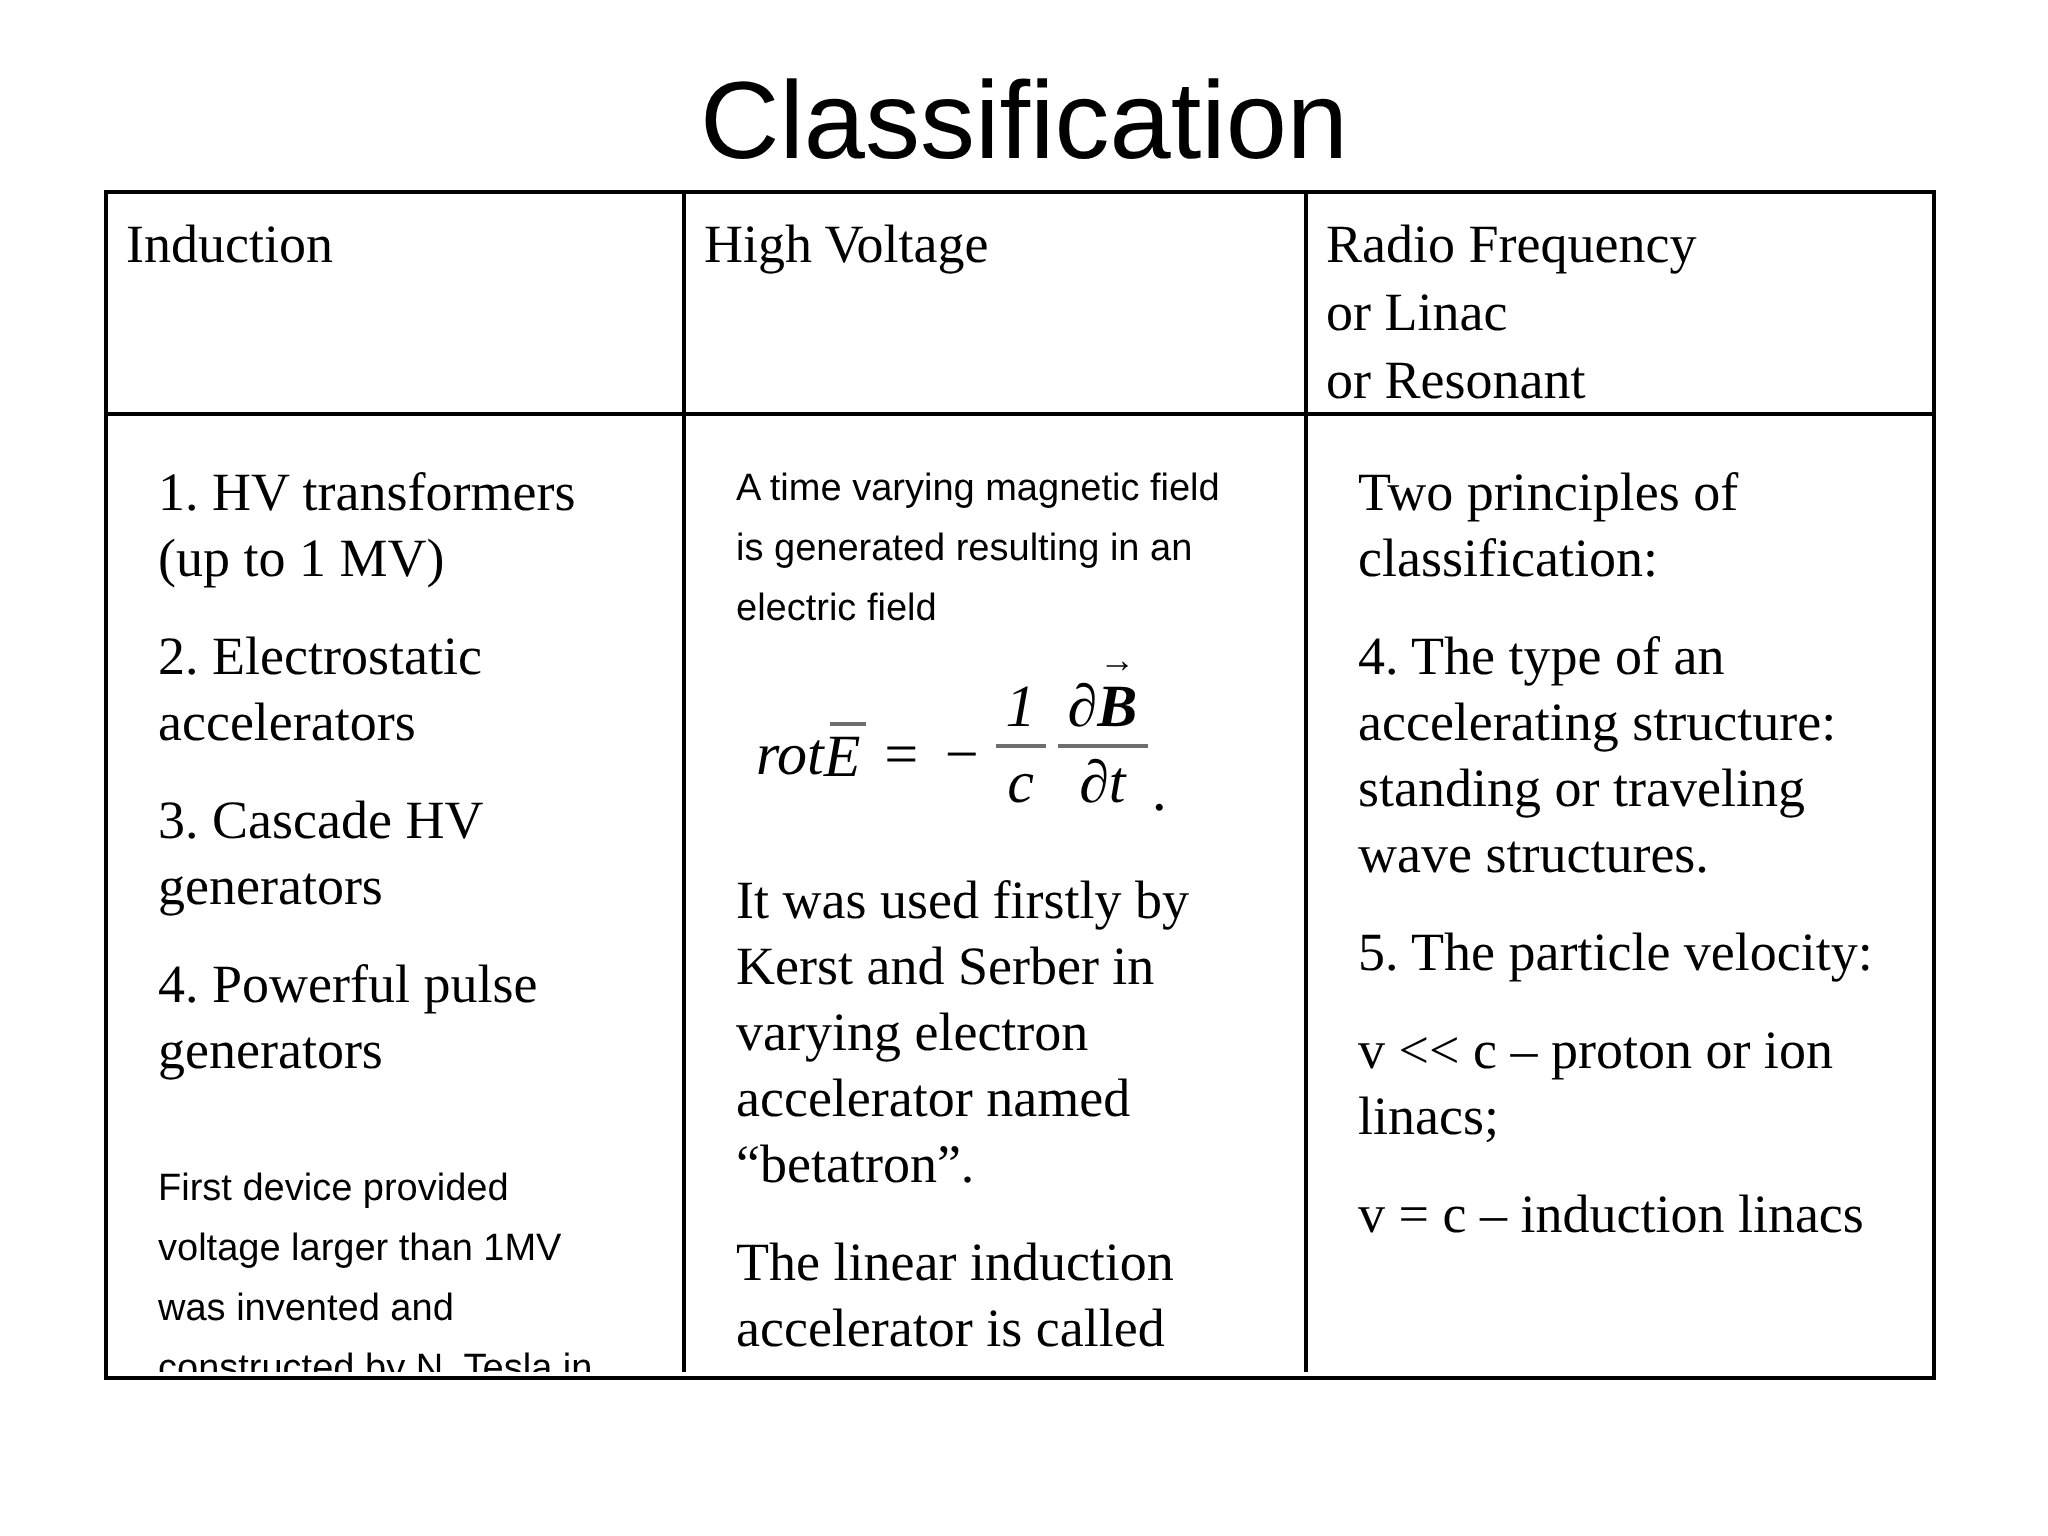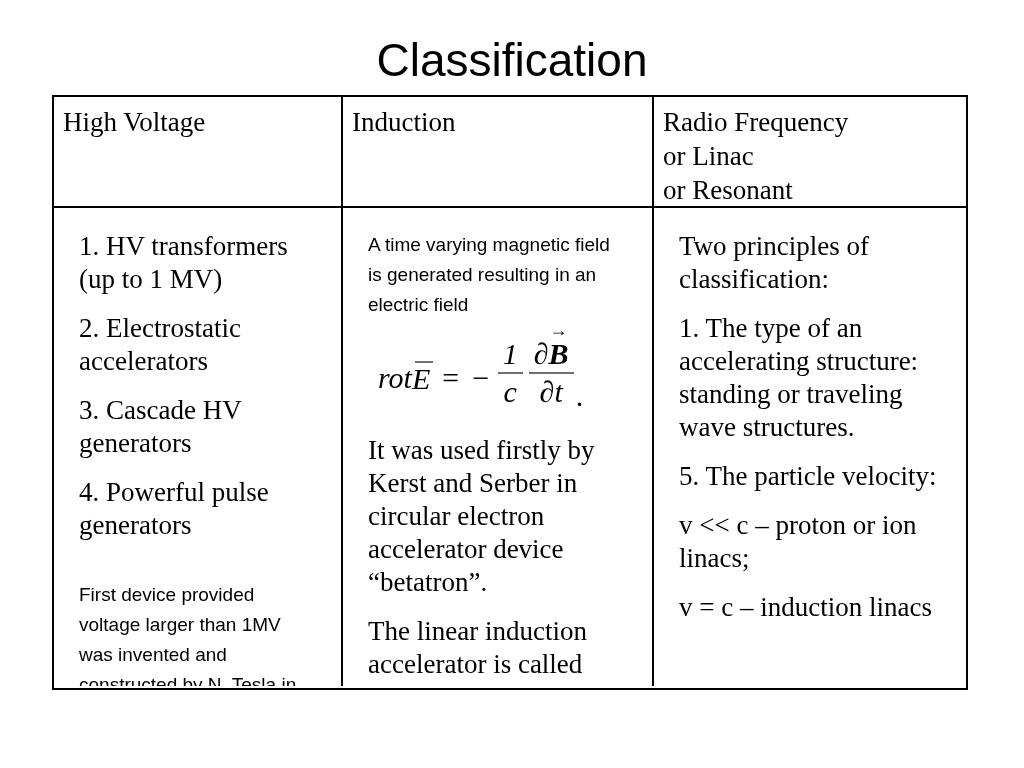--- a/index.html
+++ b/index.html
@@ -9,21 +9,21 @@
     background:#ffffff;
     color:#000;
     font-family:"Liberation Serif", serif;
     overflow:hidden;
   }
   .title{
     position:absolute;
     top:34px;left:0;width:100%;
     text-align:center;
     font-family:"Liberation Sans", sans-serif;
-    font-size:46px;
+    font-size:55px;
     line-height:52px;
     color:#000;
   }
   .clf-table{
     position:absolute;
     left:52px;top:95px;
     width:916px;height:595px;
     border:2px solid #000;
     box-sizing:border-box;
     display:grid;
@@ -88,24 +88,24 @@
 </head>
 <body>
 
 <div class="slide">
 
   <div class="title">Classification</div>
 
   <div class="clf-table">
 
     <div class="cell header vline hline">
-      <span>High Voltage</span>
+      <span>Induction</span>
     </div>
     <div class="cell header vline hline">
-      <span>Induction</span>
+      <span>High Voltage</span>
     </div>
     <div class="cell header hline">
       <div>Radio Frequency</div>
       <div>or Linac</div>
       <div>or Resonant</div>
     </div>
 
     <div class="cell vline serif-block">
       <p>1. HV transformers (up to 1 MV)</p>
       <p>2. Electrostatic accelerators</p>
@@ -126,26 +126,26 @@
           <span class="num">1</span>
           <span class="den">c</span>
         </span>
         <span class="frac">
           <span class="num"><span>∂</span><span class="bvec"><span class="vec-arrow">→</span><span>B</span></span></span>
           <span class="den">∂t</span>
         </span>
         <span class="period">.</span>
       </div>
 
-      <p class="para">It was used firstly by Kerst and Serber in circular electron accelerator device “betatron”.</p>
+      <p class="para">It was used firstly by Kerst and Serber in varying electron accelerator named “betatron”.</p>
       <p class="para">The linear induction accelerator is called “Linear betatron”</p>
     </div>
 
     <div class="cell serif-block">
       <p>Two principles of classification:</p>
-      <p>1. The type of an accelerating structure: standing or traveling wave structures.</p>
+      <p>4. The type of an accelerating structure: standing or traveling wave structures.</p>
       <p>5. The particle velocity:</p>
       <p><span class="ital">v &lt;&lt; c</span><span> – proton or ion linacs;</span></p>
       <p>v = c – induction linacs</p>
     </div>
 
   </div>
 </div>
 
 </body></html>

